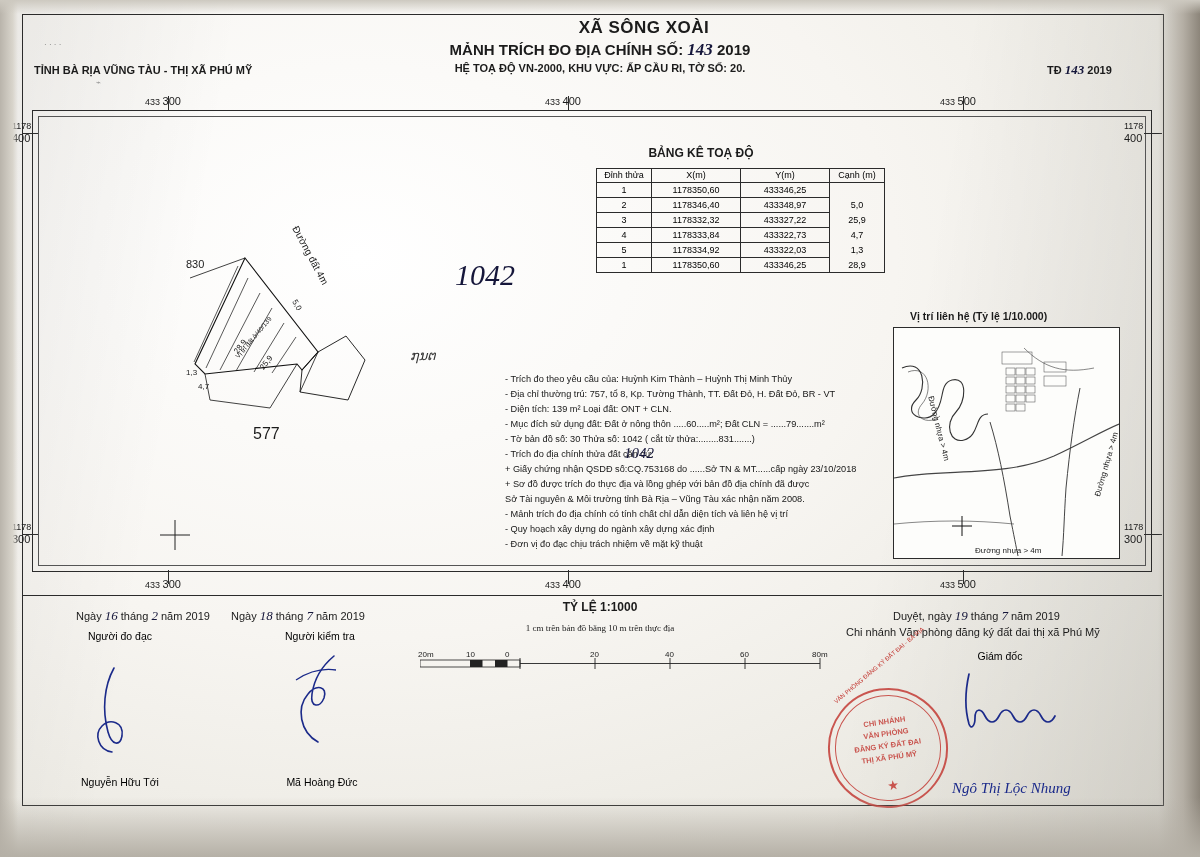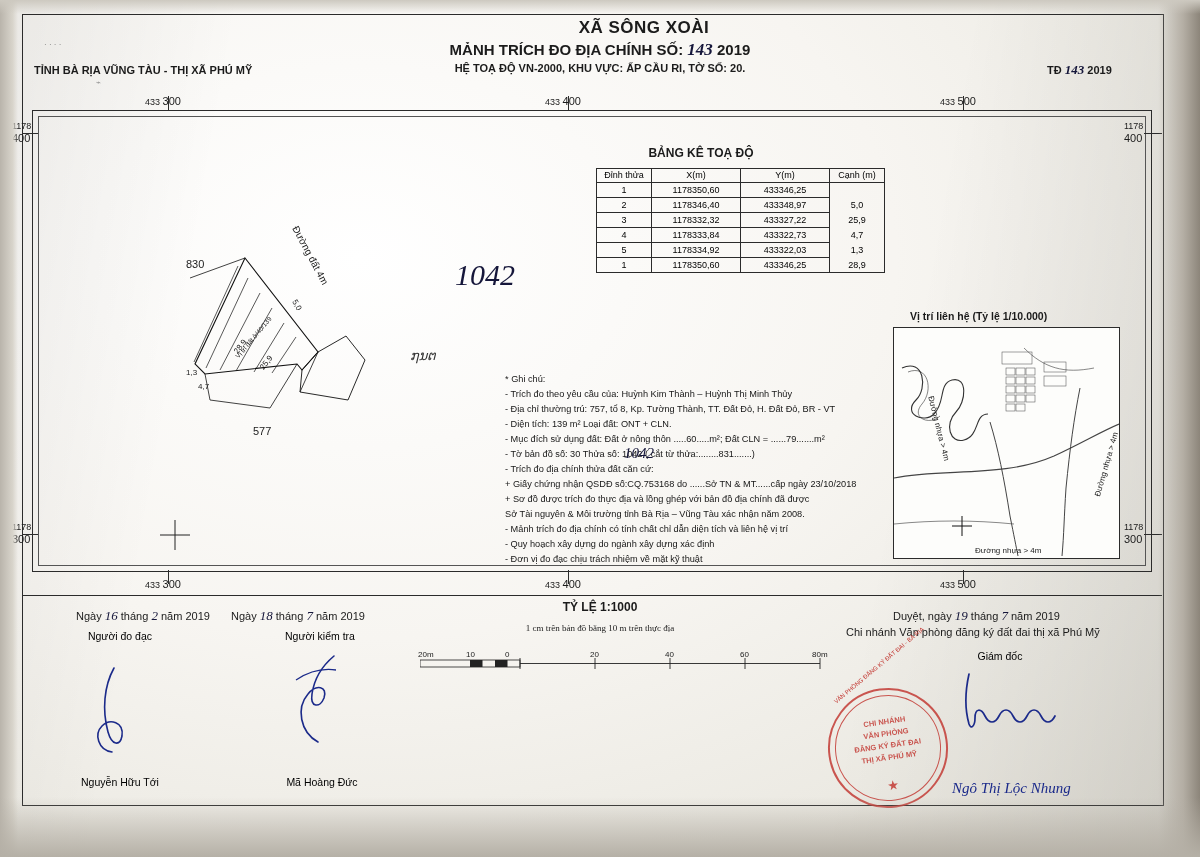--- a/index.html
+++ b/index.html
@@ -185,21 +185,21 @@
       <line x1="95" y1="18" x2="40" y2="38" stroke="#111" stroke-width="0.8"></line>
 
       <path d="M168,112 L196,96 L215,120 L198,160 L150,152 L152,130 Z" fill="none" stroke="#111" stroke-width="0.9"></path>
       <line x1="168" y1="112" x2="150" y2="152" stroke="#111" stroke-width="0.8"></line>
 
       <path d="M55,134 L60,160 L120,168 L147,124" fill="none" stroke="#111" stroke-width="0.8"></path>
     </svg>
   </div>
 
   <div class="txt" style="left:186px;top:258px;font-size:11px;">830</div>
-  <div class="txt" style="left:253px;top:425px;font-size:11px;">577</div>
+  <div class="txt" style="left:253px;top:425px;font-size:16px;">577</div>
 
   <div class="txt" style="left:300px;top:224px;font-size:10px;transform:rotate(62deg);transform-origin:left top;">Đường đất 4m</div>
 
   <div class="txt hand" style="left:455px;top:258px;font-size:30px;">1042</div>
   <div class="txt hand" style="left:410px;top:348px;font-size:13px;color:#333;">໗ນຕ</div>
 
   <div class="txt xs" style="left:232px;top:350px;transform:rotate(-52deg);transform-origin:left top;">28,9</div>
   <div class="txt xs" style="left:258px;top:366px;transform:rotate(-52deg);transform-origin:left top;">25,9</div>
   <div class="txt xs" style="left:298px;top:298px;transform:rotate(60deg);transform-origin:left top;">5,0</div>
   <div class="txt xs" style="left:198px;top:382px;">4,7</div>
@@ -250,21 +250,20 @@
       <tr>
         <td>1</td>
         <td>1178350,60</td>
         <td>433346,25</td>
         <td style="border-top:none;">28,9</td>
       </tr>
     </tbody>
   </table>
 
   <div id="notes">
-    <div>* Ghi chú:</div>
     <div>- Trích đo theo yêu cầu của:   Huỳnh Kim Thành  – Huỳnh Thị Minh Thủy</div>
     <div>- Địa chỉ thường trú: 757, tổ 8, Kp. Tường Thành, TT. Đất Đỏ, H. Đất Đỏ, BR - VT</div>
     <div>- Diện tích:   139   m²  Loại đất:  ONT + CLN.</div>
     <div>- Mục đích sử dụng đất: Đất ở nông thôn .....60.....m²; Đất CLN = ......79.......m²</div>
     <div>- Tờ bản đồ số:   30   Thửa số: 1042  ( cắt từ thửa:........831.......)</div>
     <div>- Trích đo địa chính thửa đất căn cứ:</div>
     <div>+ Giấy chứng nhận QSDĐ số:CQ.753168 do ......Sở TN &amp; MT......cấp ngày 23/10/2018</div>
     <div>+ Sơ đồ được trích đo thực địa và lồng ghép với bản đồ địa chính đã được</div>
     <div>Sở Tài nguyên &amp; Môi trường tỉnh Bà Rịa – Vũng Tàu xác nhận năm 2008.</div>
     <div>- Mảnh trích đo địa chính có tính chất chỉ dẫn diện tích và liên hệ vị trí</div>

